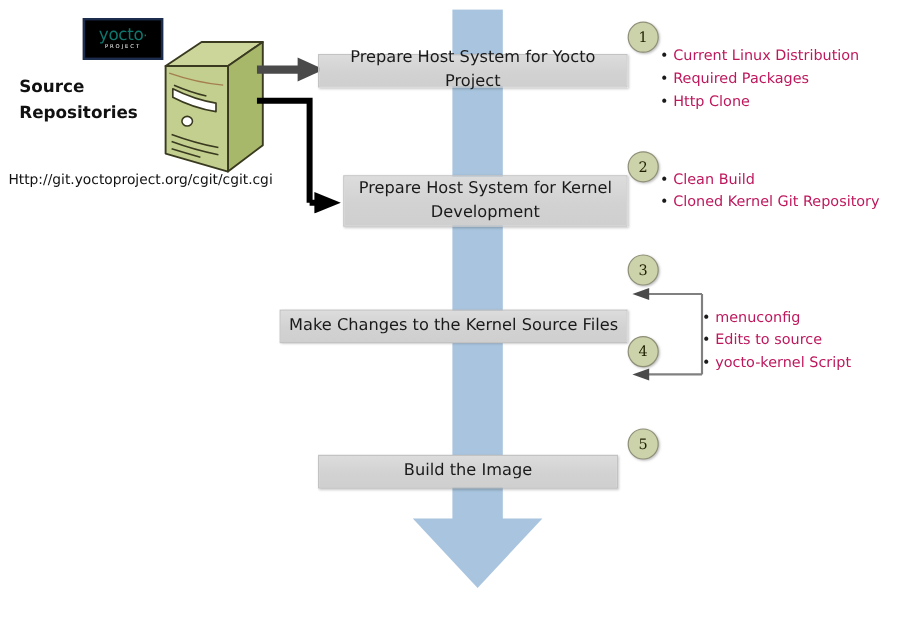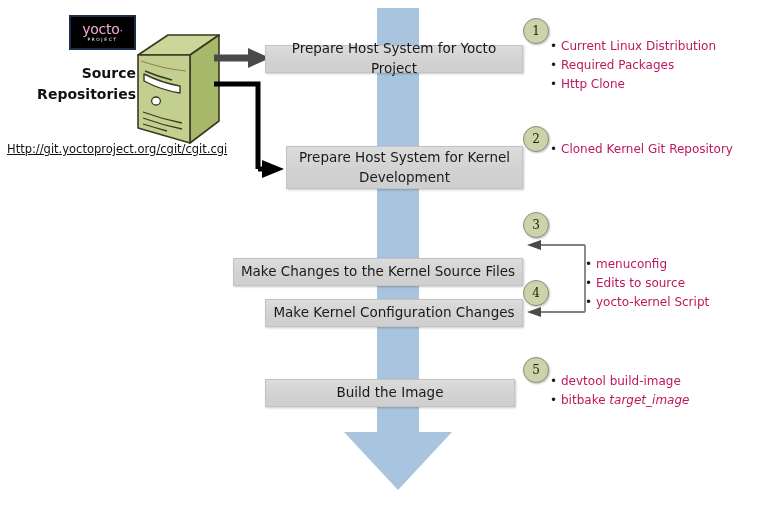--- a/index.html
+++ b/index.html
@@ -61,35 +61,35 @@
   .ital{font-style:italic;}
 
   
   .yocto-logo{
     position:absolute;left:69px;top:15px;width:67px;height:35px;
     background:#000000;border:2px solid #1c2c4c;
     box-sizing:border-box;
     display:flex;flex-direction:column;align-items:center;justify-content:center;
   }
   .yocto-word{
-    color:#f9a8d4;font-size:14px;letter-spacing:-.3px;line-height:1;
+    color:#0f766e;font-size:14px;letter-spacing:-.3px;line-height:1;
     font-family:"DejaVu Sans","Liberation Sans",sans-serif;
   }
   .yocto-word .dot{font-size:11px;}
   .yocto-sub{
     color:#ffffff;font-size:4.4px;letter-spacing:1.6px;line-height:1;margin-top:2px;
   }
   .src-label{
     position:absolute;left:16px;top:63px;width:120px;
-    text-align:right;font-weight:bold;font-size:14px;color:#111;
+    text-align:left;font-weight:bold;font-size:14px;color:#111;
     line-height:1.5;
   }
   .src-url{
     position:absolute;left:7px;top:142px;
-    font-size:11.5px;color:#111;white-space:nowrap;text-decoration:underline;
+    font-size:11.5px;color:#111;white-space:nowrap;
   }
 
   
   .server{position:absolute;left:134px;top:33px;width:88px;height:112px;}
 
   
   .conn{position:absolute;}
 </style>
 </head>
 <body>
@@ -159,40 +159,34 @@
       <li>Current Linux Distribution</li>
       <li>Required Packages</li>
       <li>Http Clone</li>
     </ul>
   </div>
 
   <div class="pbox" style="left:286px;top:146px;width:237px;height:43px;">Prepare Host System for Kernel Development</div>
   <div class="badge" style="left:523px;top:126px;">2</div>
   <div class="callout" style="left:548px;top:140px;width:212px;">
     <ul>
+      <li>Clean Build</li>
       <li>Cloned Kernel Git Repository</li>
     </ul>
   </div>
 
   <div class="pbox" style="left:233px;top:232px;width:290px;height:28px;margin-top:26px;">Make Changes to the Kernel Source Files</div>
   <div class="badge" style="left:523px;top:212px;">3</div>
 
-  <div class="pbox" style="left:265px;top:299px;width:258px;height:28px;">Make Kernel Configuration Changes</div>
   <div class="badge" style="left:523px;top:280px;">4</div>
 
   <div class="callout" style="left:583px;top:255px;width:175px;">
     <ul>
       <li>menuconfig</li>
       <li>Edits to source</li>
       <li>yocto-kernel Script</li>
     </ul>
   </div>
 
   <div class="pbox" style="left:265px;top:379px;width:250px;height:28px;">Build the Image</div>
   <div class="badge" style="left:523px;top:357px;">5</div>
-  <div class="callout" style="left:548px;top:372px;width:200px;">
-    <ul>
-      <li>devtool build-image</li>
-      <li><span>bitbake </span><span class="ital">target_image</span></li>
-    </ul>
-  </div>
 
 </div>
 
 </body></html>

